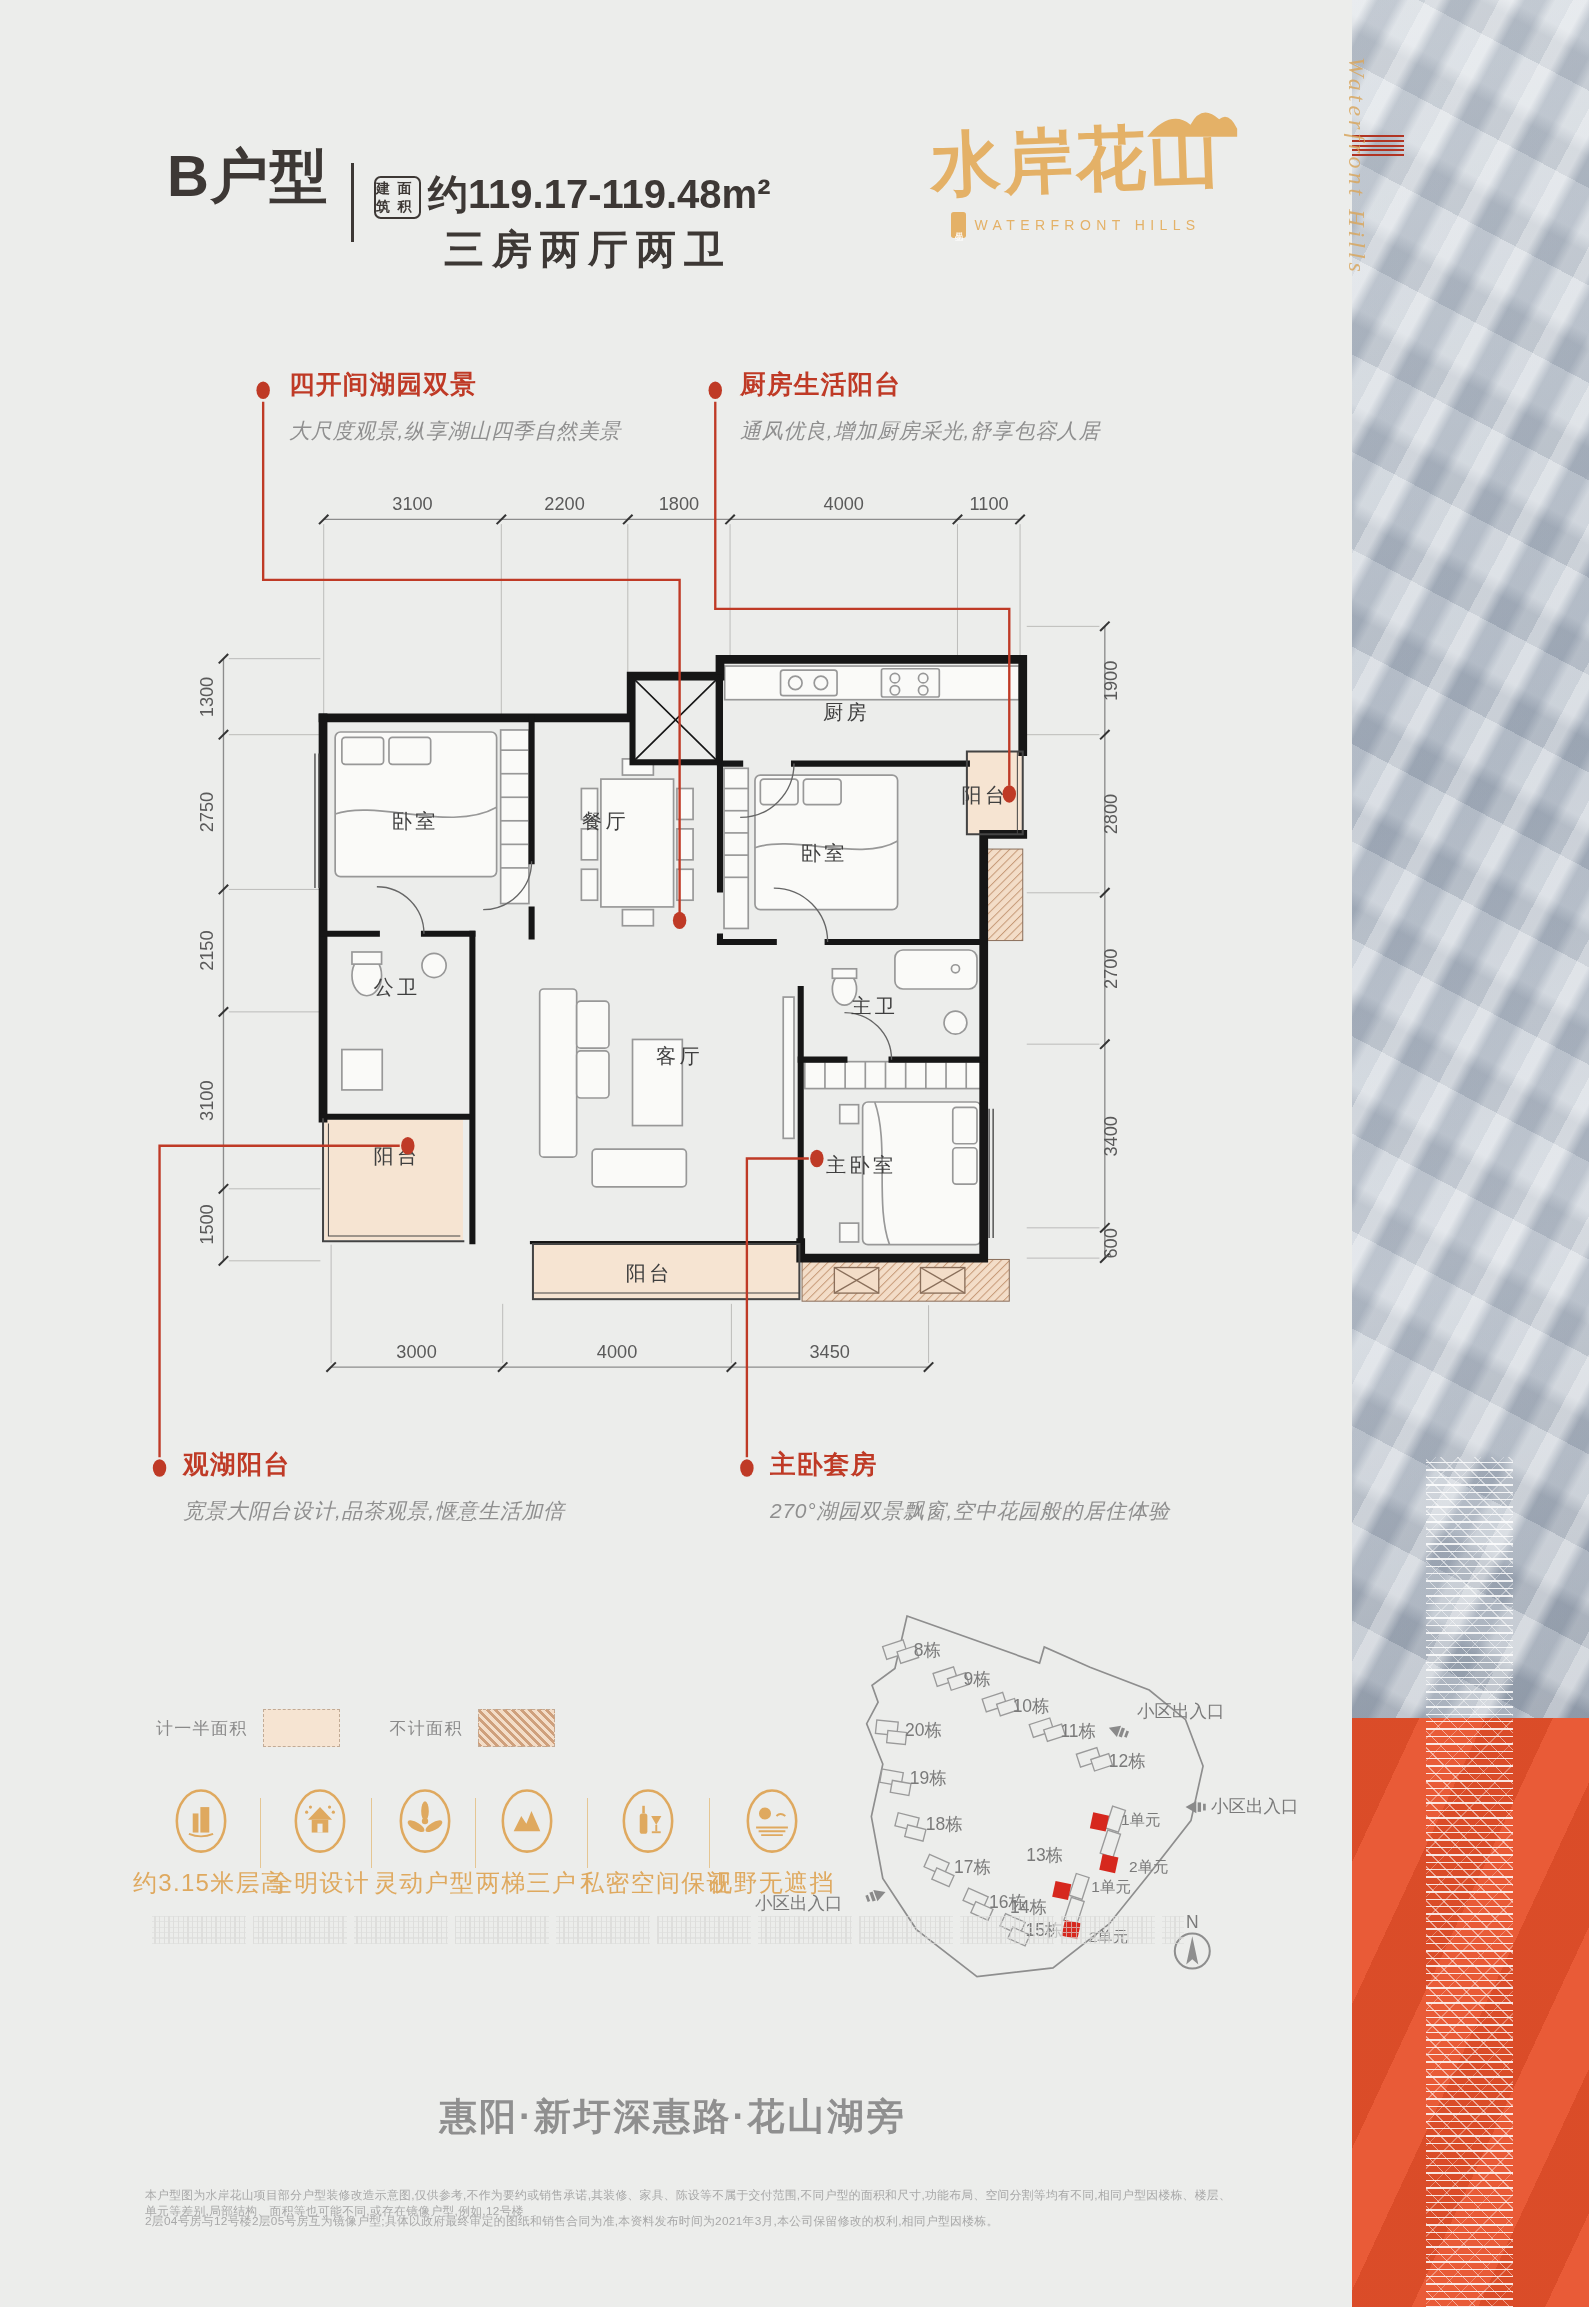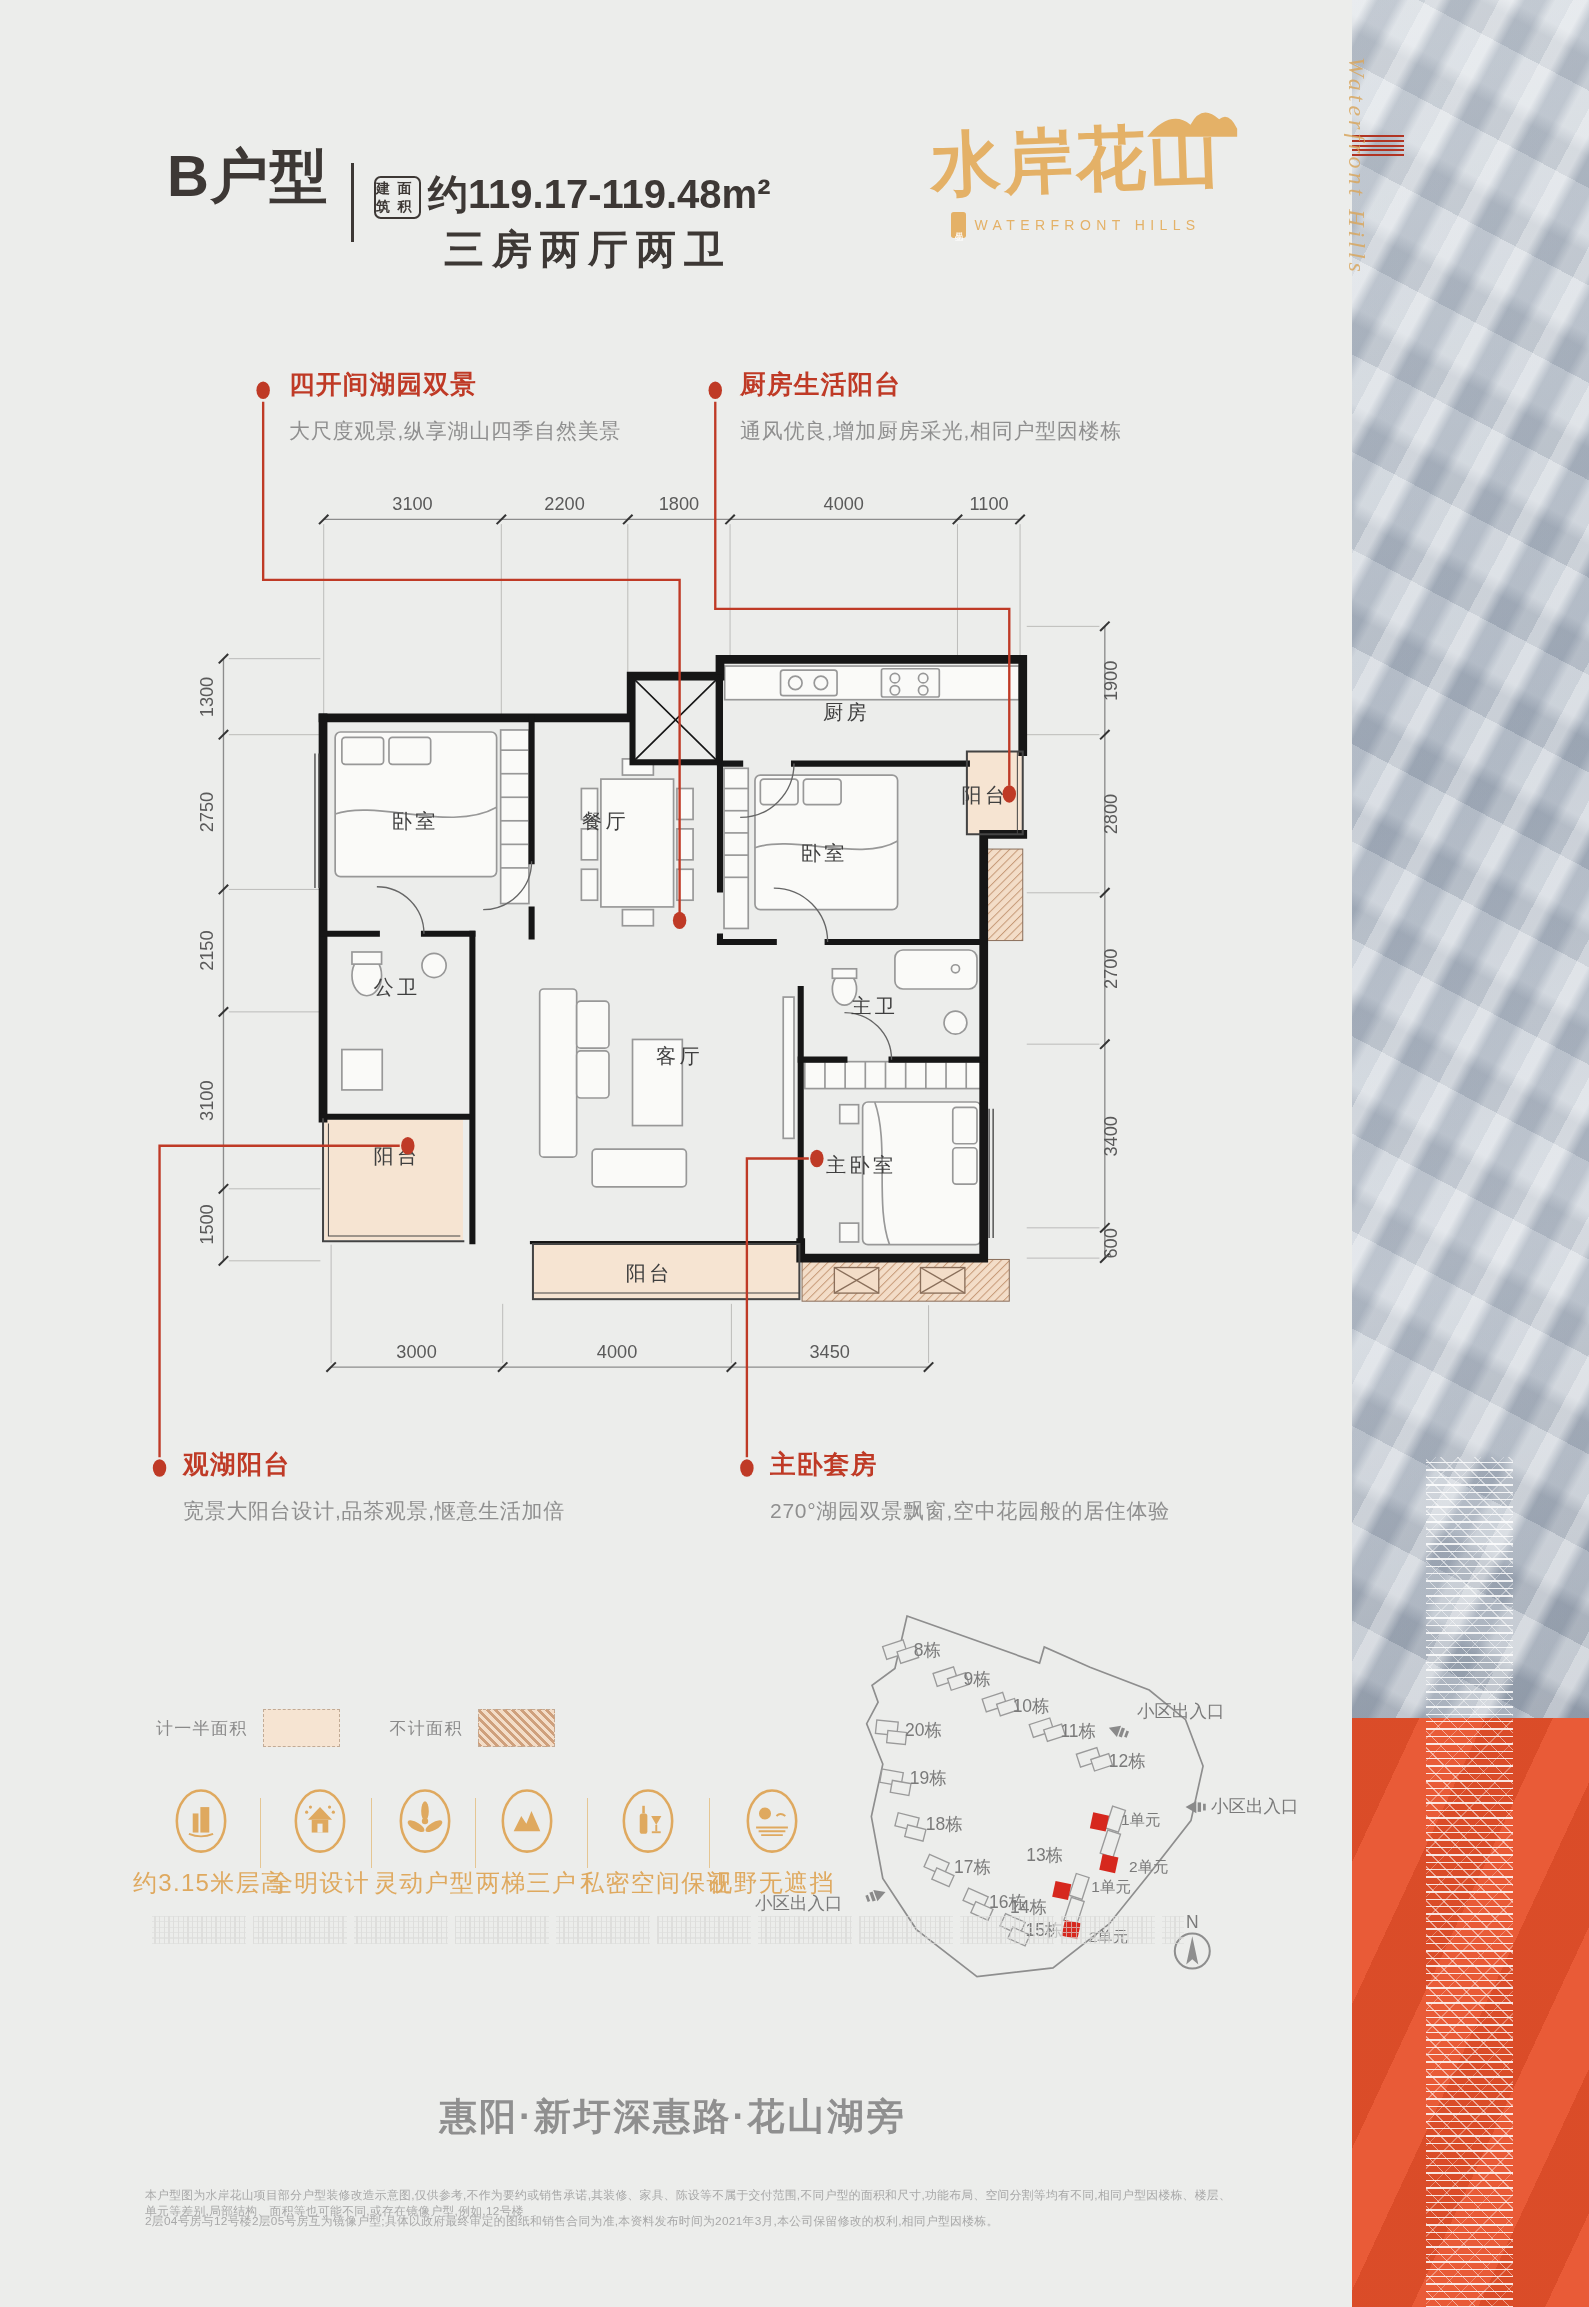--- a/index.html
+++ b/index.html
@@ -13,21 +13,21 @@
   #area-value{left:428px;top:167px;font-size:40px;font-weight:700;color:#3d3835;letter-spacing:0px;}
   #layout-value{left:444px;top:222px;font-size:40px;font-weight:700;color:#3d3835;letter-spacing:8px;}
   
   #logo{left:918px;top:114px;width:316px;text-align:center;color:#e4b167;}
   #logo-cn{font-family:"Liberation Serif",serif;font-size:70px;font-weight:700;letter-spacing:2.7px;transform:rotate(-2deg);}
   #logo-sub{margin-top:4px;display:flex;align-items:center;justify-content:center;gap:8px;}
   #logo-seal{width:15px;height:25.6px;background:#e4b167;color:#fff;font-size:8.7px;line-height:11.4px;display:flex;align-items:center;justify-content:center;writing-mode:vertical-rl;border-radius:2.7px;}
   #logo-en{font-size:14px;letter-spacing:5.4px;color:#e4b167;}
   
   .co-title{font-size:25.6px;font-weight:700;color:#bf3a26;letter-spacing:1.3px;}
-  .co-desc{font-size:21px;color:#8f8f8f;letter-spacing:0.7px;margin-top:15px;}
+  .co-desc{font-size:21px;color:#8f8f8f;letter-spacing:0.7px;margin-top:15px;font-style:italic;}
   #co1{left:289px;top:367px;} #co2{left:740px;top:367px;}
   #co3{left:183px;top:1447px;} #co4{left:770px;top:1447px;}
   
   #legend{left:156px;top:1709px;display:flex;align-items:center;gap:15px;font-size:17px;color:#8a8a8a;letter-spacing:1.3px;}
   .swatch{width:75px;height:36px;border:1.3px dashed #c2ab96;}
   #swatch-half{background:#f6e4d2;}
   #swatch-none{background:repeating-linear-gradient(45deg,#cfa07c 0 2.7px,#f3ddc8 2.7px 6px);}
   
   .feature{position:absolute;top:1788px;width:135px;margin-left:-67px;text-align:center;}
   .fic{width:58px;height:70px;}
@@ -402,21 +402,21 @@
       <div id="logo-en">WATERFRONT HILLS</div>
     </div>
   </div>
 
   <div class="abs" id="co1">
     <div class="co-title">四开间湖园双景</div>
     <div class="co-desc">大尺度观景,纵享湖山四季自然美景</div>
   </div>
   <div class="abs" id="co2">
     <div class="co-title">厨房生活阳台</div>
-    <div class="co-desc">通风优良,增加厨房采光,相同户型因楼栋</div>
+    <div class="co-desc">通风优良,增加厨房采光,舒享包容人居</div>
   </div>
   <div class="abs" id="co3">
     <div class="co-title">观湖阳台</div>
     <div class="co-desc">宽景大阳台设计,品茶观景,惬意生活加倍</div>
   </div>
   <div class="abs" id="co4">
     <div class="co-title">主卧套房</div>
     <div class="co-desc">270°湖园双景飘窗,空中花园般的居住体验</div>
   </div>
 

